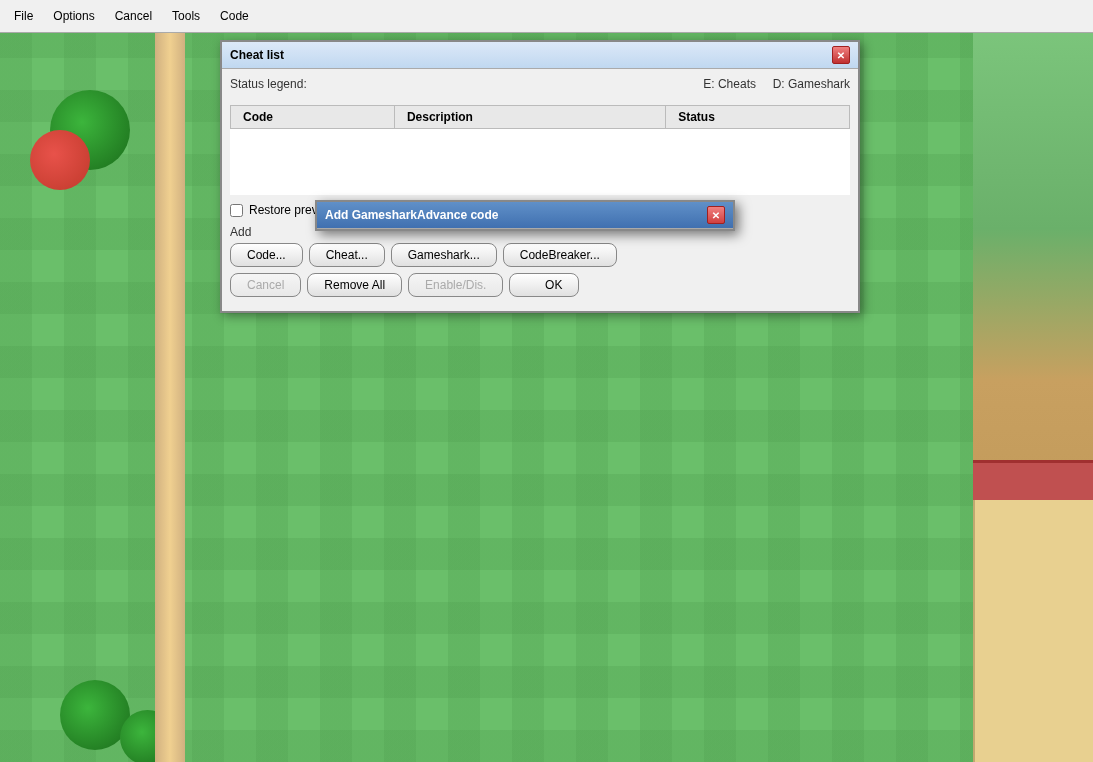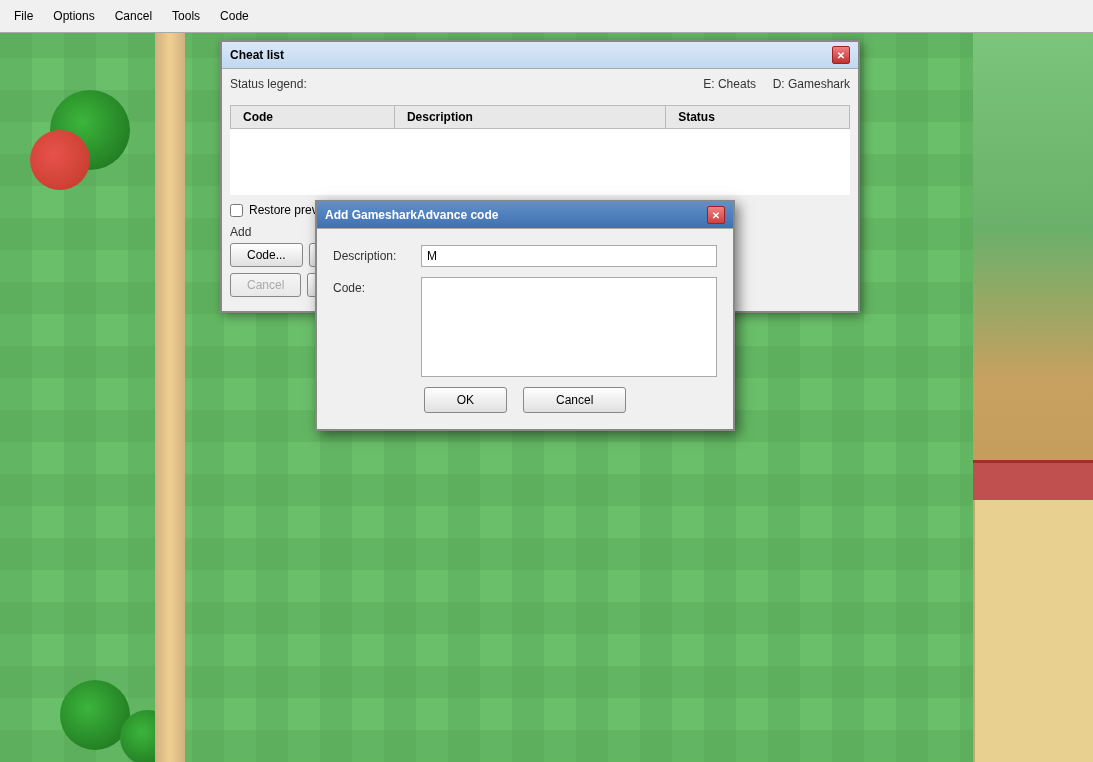--- a/index.html
+++ b/index.html
@@ -202,21 +202,21 @@
     .button-row {
       display: flex;
       gap: 6px;
       margin-bottom: 6px;
     }
     .btn {
       padding: 4px 16px;
       font-size: 12px;
       background: linear-gradient(180deg, #ffffff 0%, #e0e0e0 100%);
       border: 1px solid #888;
-      border-radius: 3px;
+      border-radius: 8px;
       cursor: pointer;
       min-width: 70px;
       text-align: right;
     }
     .btn:disabled, .btn.disabled {
       color: #aaa;
       background: linear-gradient(180deg, #f5f5f5 0%, #e8e8e8 100%);
       cursor: default;
     }
 
@@ -371,31 +371,13 @@
     </div>
 
   </div>
 </div>
 
 <div class="inner-dialog">
   <div class="window-titlebar">
     <span class="window-title">Add GamesharkAdvance code</span>
     <div class="window-close-btn">✕</div>
   </div>
-  <div class="inner-dialog-content">
-
-    <div class="form-row">
-      <span class="form-label">Description:</span>
-      <input class="form-input" type="text" value="M" style="">
-    </div>
-
-    <div class="form-row">
-      <span class="form-label">Code:</span>
-      <textarea class="form-textarea" style=""></textarea>
-    </div>
-
-    <div class="dialog-buttons">
-      <button class="dialog-btn">OK</button>
-      <button class="dialog-btn">Cancel</button>
-    </div>
-
-  </div>
 </div>
 
 </body></html>

